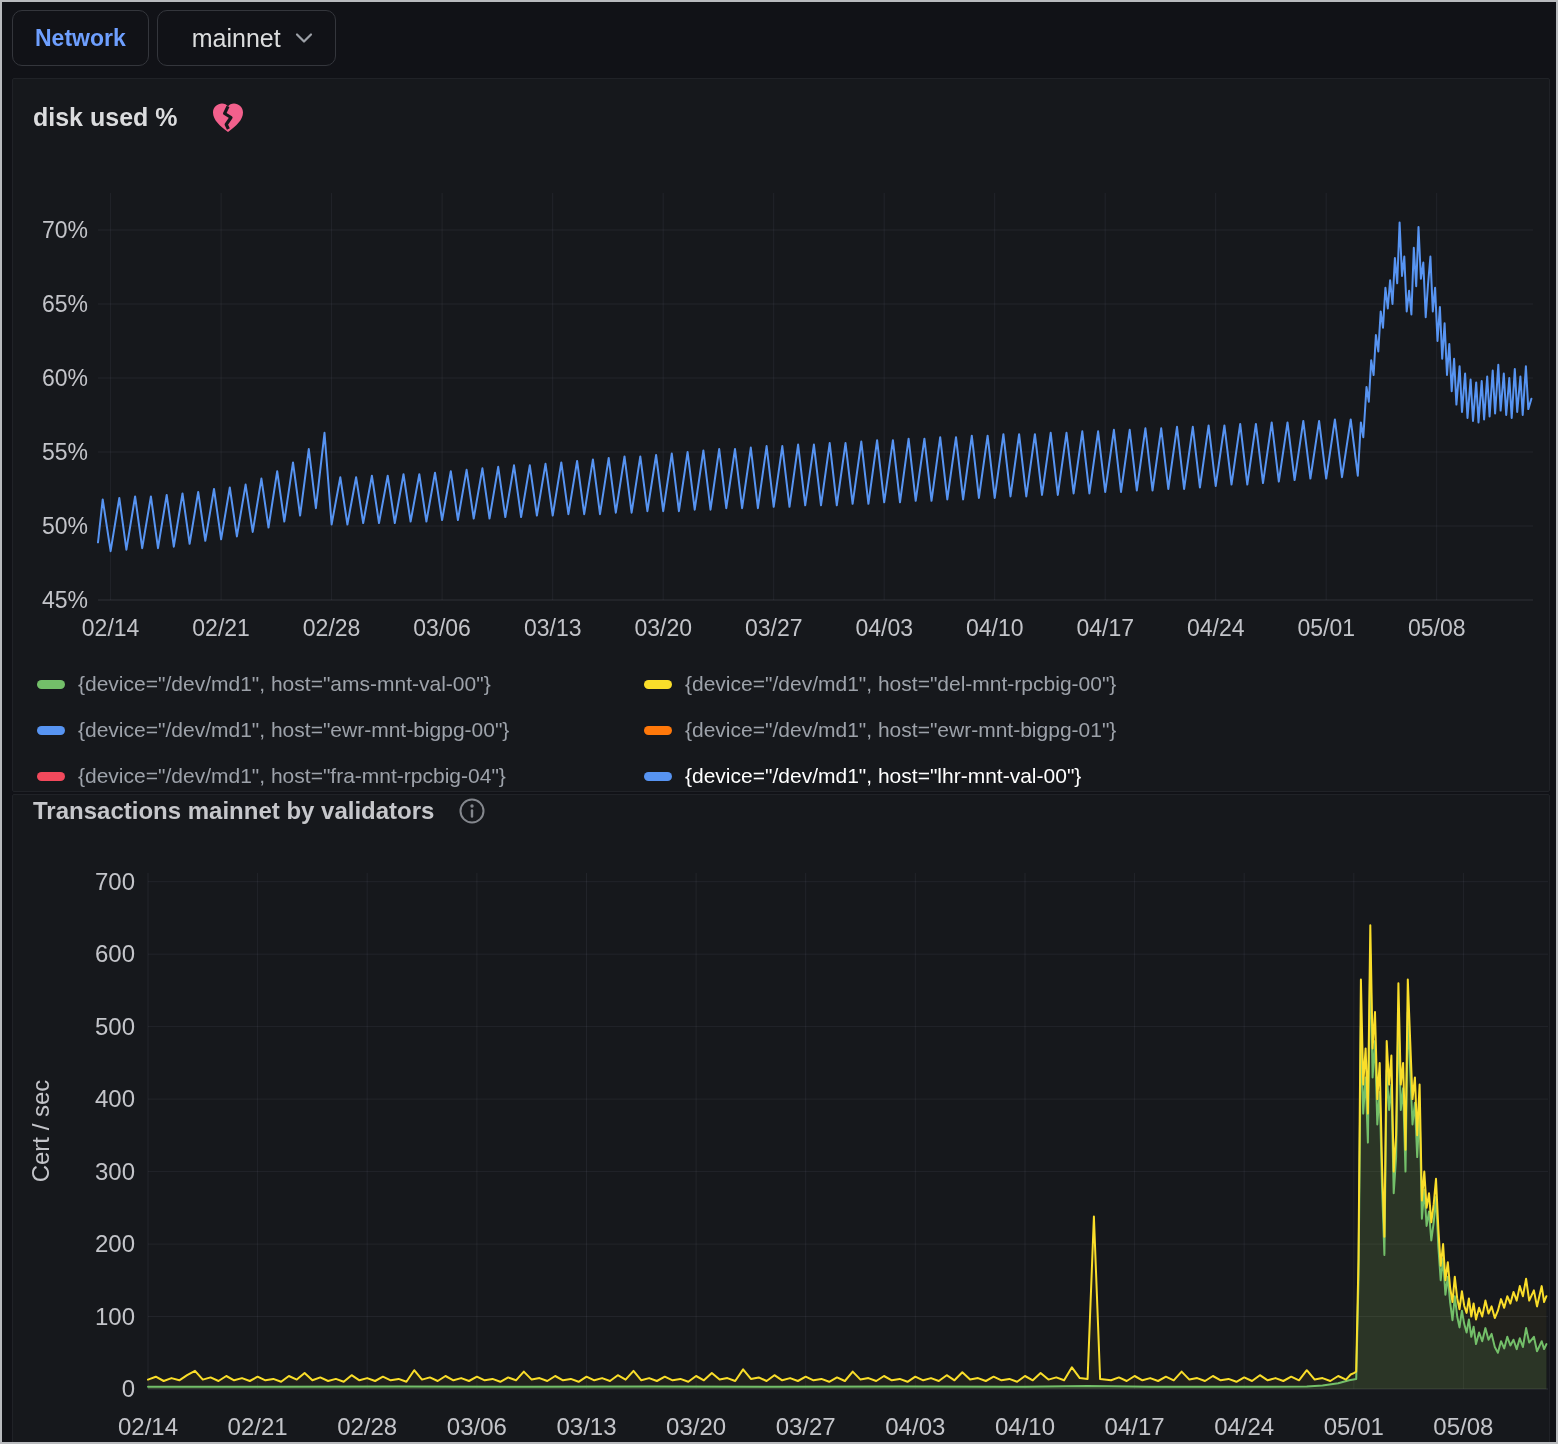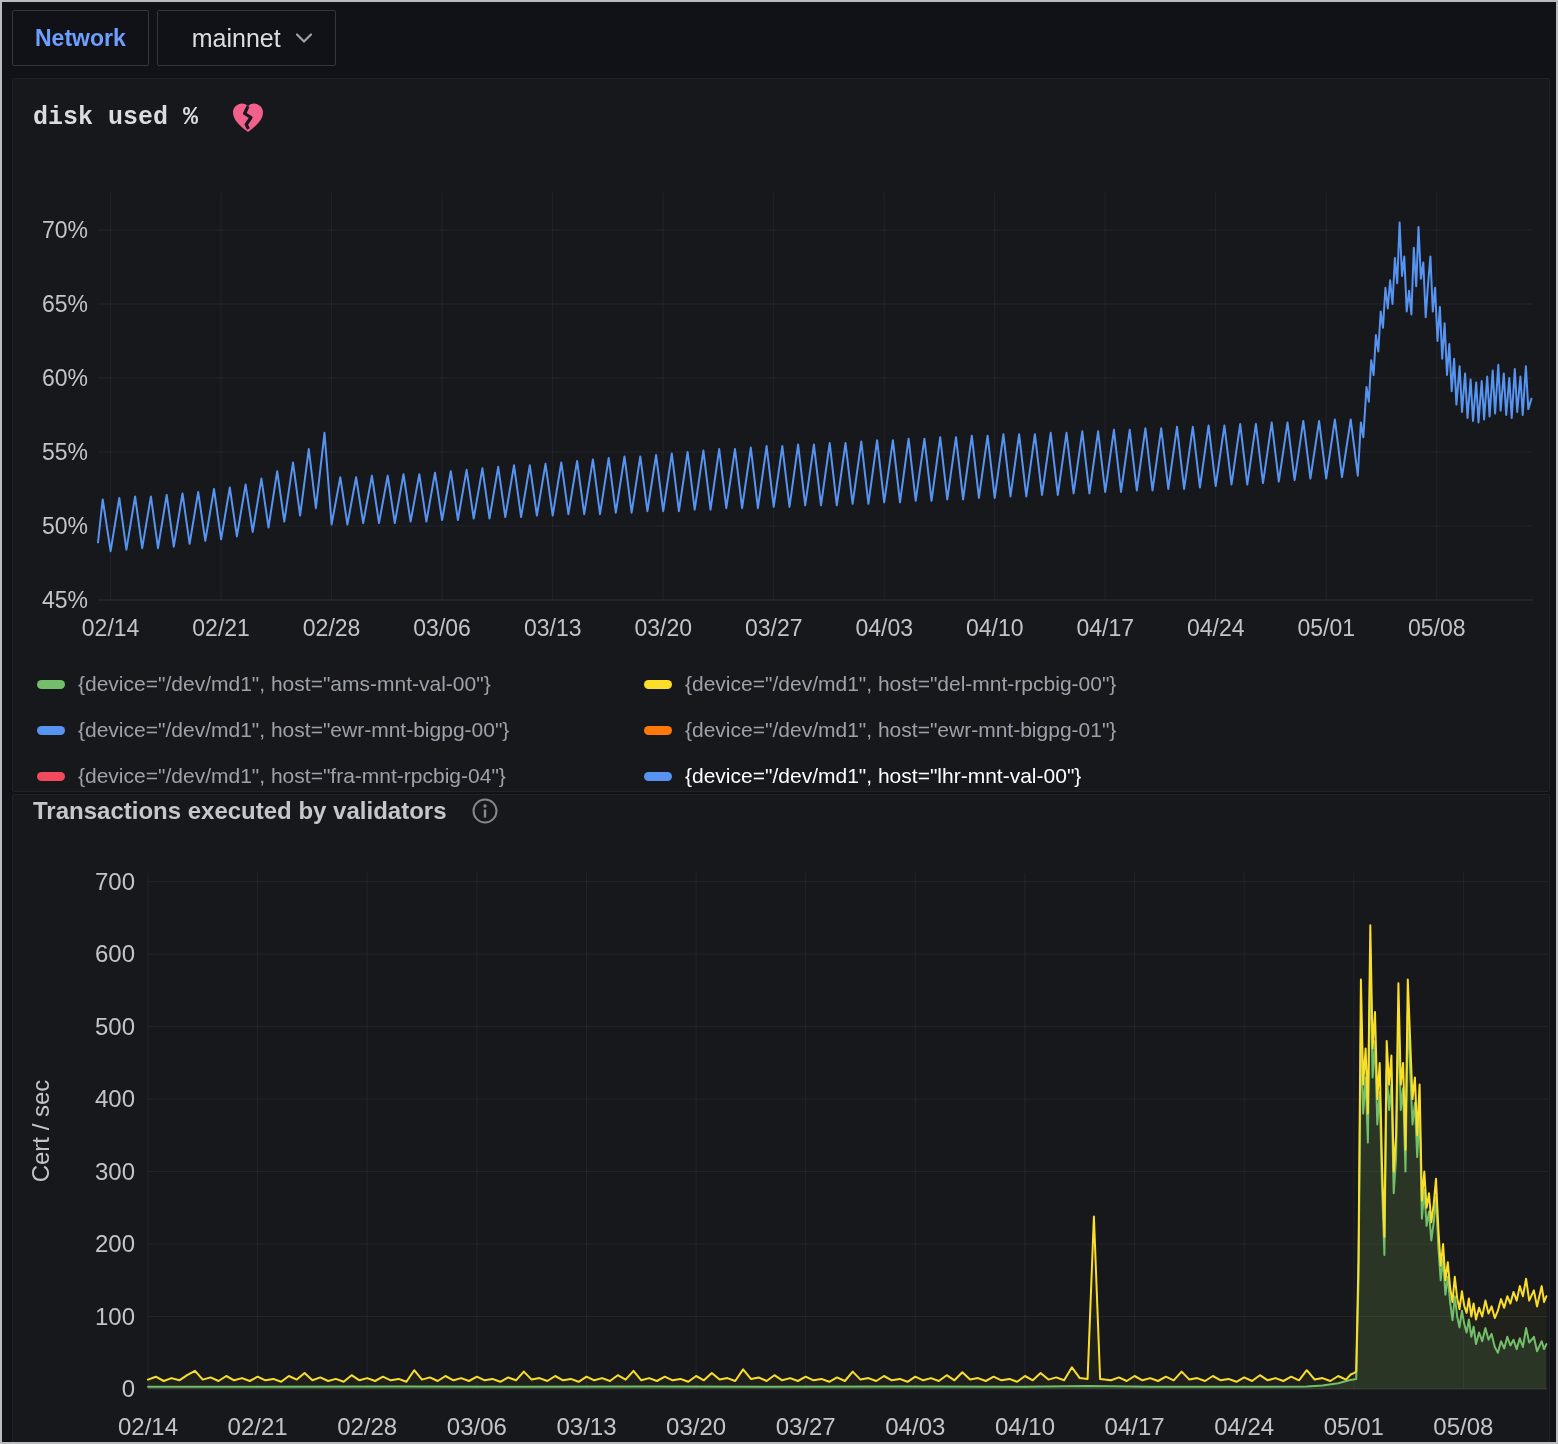--- a/index.html
+++ b/index.html
@@ -2,30 +2,30 @@
 <html><head>
 <meta charset="utf-8">
 <style>
   html,body{margin:0;padding:0;}
   body{
     width:1558px;height:1444px;position:relative;overflow:hidden;
     background:#111217;border:2px solid #b9bbbe;box-sizing:border-box;
     font-family:"Liberation Sans",sans-serif;
   }
   .toolbar{position:absolute;top:8px;left:10px;display:flex;gap:8px;}
-  .var-box{height:56px;border:1px solid #34363c;border-radius:2px;display:flex;
+  .var-box{height:56px;border:1px solid #34363c;border-radius:10px;display:flex;
     align-items:center;padding:0 22px;background:#111217;box-sizing:border-box;}
   .var-label{color:#6E9FFF;font-size:23px;font-weight:600;}
   .var-value{color:#DCDDDE;font-size:25px;font-weight:500;margin-right:14px;margin-left:12px;}
   .panel{position:absolute;left:10px;width:1538px;background:#16181c;
     border:1px solid #202227;border-radius:2px;box-sizing:border-box;}
   .panel-disk{top:76px;height:714px;}
   .panel-tx{top:792px;height:650px;}
   .panel-header{position:absolute;left:20px;display:flex;align-items:center;z-index:2;}
-  .panel-disk .panel-header{top:22px;gap:32px;font-family:Liberation Mono, monospace;}
+  .panel-disk .panel-header{top:22px;gap:32px;}
   .panel-tx .panel-header{top:2px;gap:24px;}
   .panel-title{margin:0;font-size:25px;font-weight:600;color:#DBDCDE;}
   .panel-tx .panel-title{font-size:24px;color:#C6C7CB;}
   svg.chart{position:absolute;top:0;left:0;}
   svg{font-family:"Liberation Sans",sans-serif;}
   .legend{position:absolute;top:582px;left:24px;right:10px;display:grid;
     grid-template-columns:607px 1fr;grid-auto-rows:46px;align-items:center;}
   .legend-item{display:flex;align-items:center;gap:13px;cursor:pointer;}
   .swatch{width:28px;height:9px;border-radius:5px;flex:0 0 auto;}
   .legend-label{font-size:21px;color:#9DA2AA;white-space:nowrap;}
@@ -118,21 +118,21 @@
       </div>
       <div class="legend-item">
         <span class="swatch" style="background: rgb(87, 148, 242);"></span>
         <span class="legend-label hl">{device="/dev/md1", host="lhr-mnt-val-00"}</span>
       </div>
     </div>
 </section>
 
 <section class="panel panel-tx">
   <div class="panel-header">
-    <h2 class="panel-title">Transactions executed by validators</h2>
+    <h2 class="panel-title">Transactions mainnet by validators</h2>
     <svg width="28" height="28" viewBox="0 0 28 28">
       <circle cx="14" cy="14" r="11.5" fill="none" stroke="#84878D" stroke-width="2"></circle>
       <circle cx="14" cy="9" r="1.7" fill="#84878D"></circle>
       <rect x="12.8" y="12.2" width="2.4" height="8.5" rx="1.2" fill="#84878D"></rect>
     </svg>
   </div>
   <svg id="chart-tx" class="chart" width="1538" height="652" viewBox="0 0 1538 652">
       <line x1="135.0" x2="135.0" y1="78" y2="594" stroke="rgba(204,204,220,0.07)" stroke-width="1"></line>
       <text x="135.0" y="640" text-anchor="middle" fill="#C3C4C9" font-size="24">02/14</text>
       <line x1="244.6" x2="244.6" y1="78" y2="594" stroke="rgba(204,204,220,0.07)" stroke-width="1"></line>

